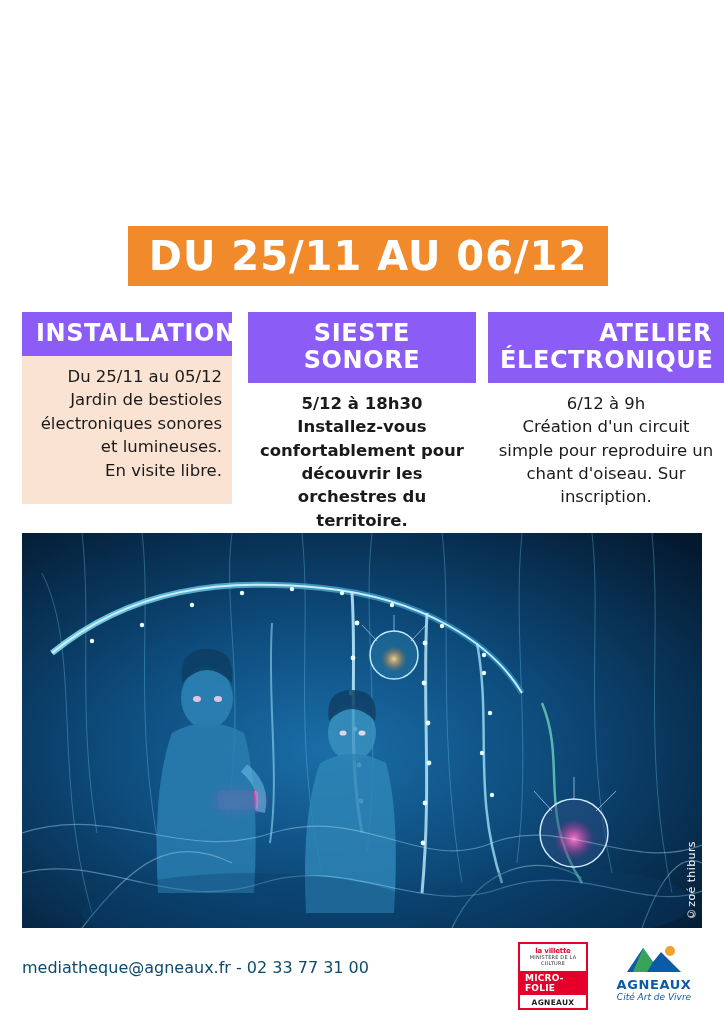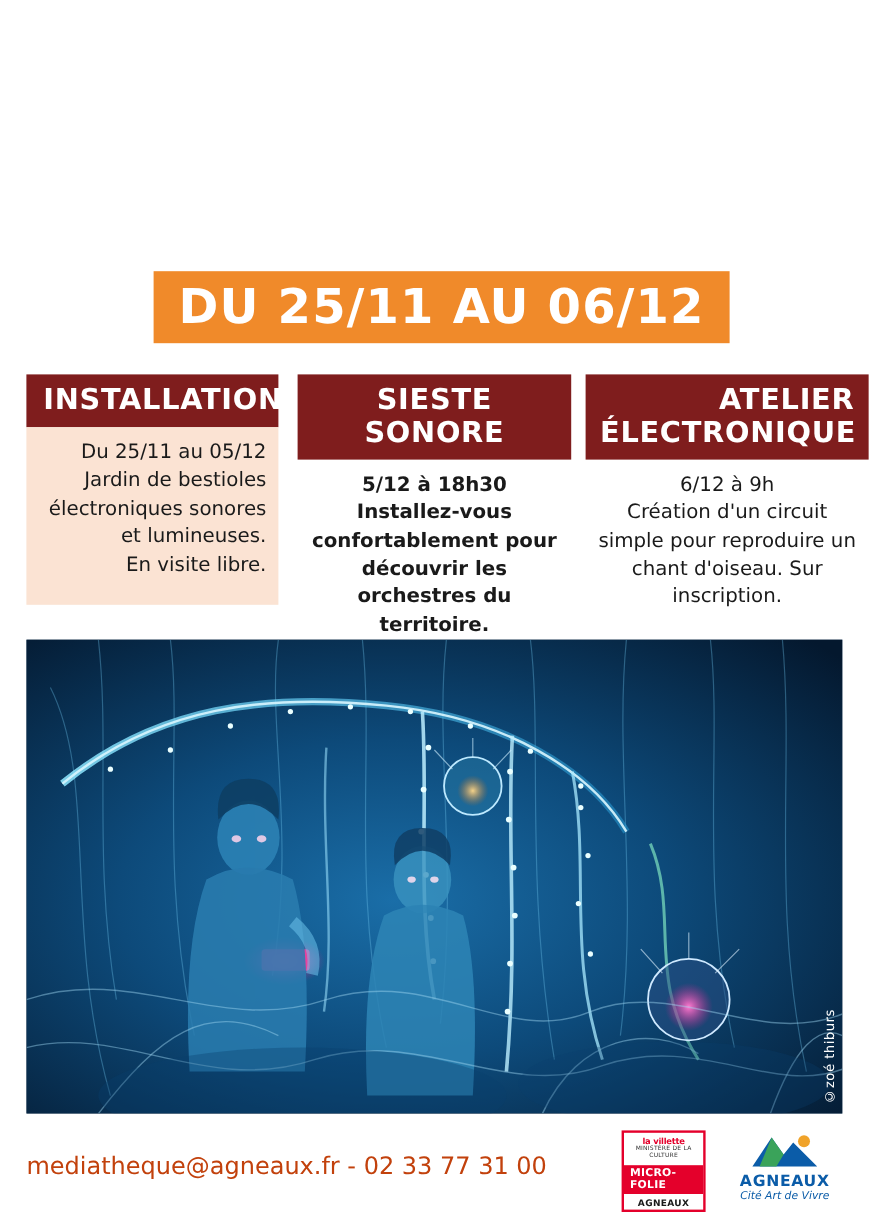--- a/index.html
+++ b/index.html
@@ -81,21 +81,21 @@
     position: absolute;
     left: 22px; top: 312px;
     width: 680px; height: 216px;
   }
   .col { position: absolute; top: 0; }
   .col-1 { left: 0px;   width: 210px; }
   .col-2 { left = 0; left: 226px; width: 228px; }
   .col-3 { left: 466px; width: 236px; }
 
   .col-head {
-    background: #7f1d1d;
+    background: #8b5cf6;
     color: #ffffff;
     font-size: 24px;
     font-weight: bold;
     letter-spacing: 0.6px;
     padding: 8px 12px 9px 12px;
     text-align: left;
     line-height: 1.12;
   }
   .col-1 .col-head { padding-left: 14px; }
   .col-2 .col-head { text-align: center; }
@@ -137,22 +137,22 @@
 
   
   .footer {
     position: absolute;
     left: 22px; top: 938px;
     width: 680px; height: 72px;
   }
   .footer-text {
     position: absolute;
     left: 0; top: 18px;
-    color: #c2410c;
-    font-size: 20px;
+    color: #0c4a6e;
+    font-size: 16px;
     line-height: 1.55;
   }
   .logos {
     position: absolute;
     right: 0; top: 4px;
     display: flex;
     align-items: flex-start;
     gap: 18px;
   }
   .logo-mf {

